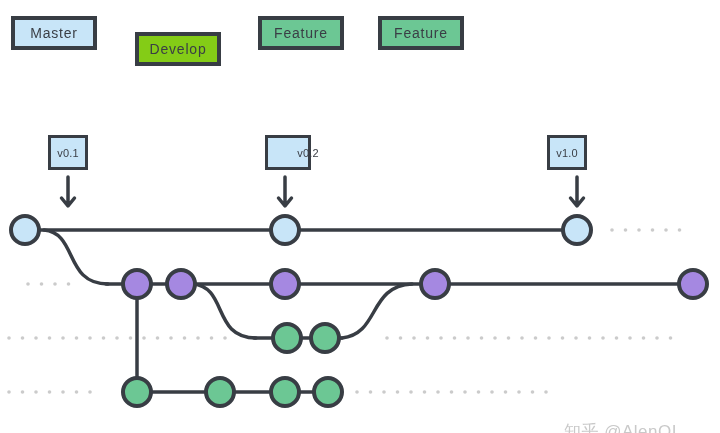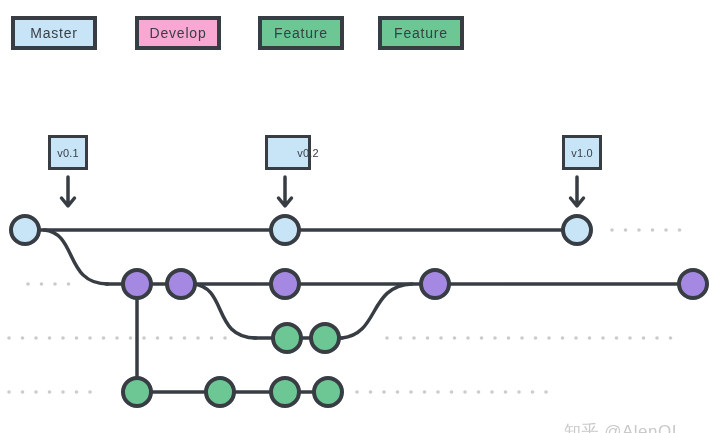--- a/index.html
+++ b/index.html
@@ -62,37 +62,37 @@
   }
 </style>
 </head>
 <body>
 
 <div class="canvas">
 
   <div class="legend-box" style="left: 11px; background: rgb(200, 229, 248);">
     <span class="legend-label">Master</span>
   </div>
-  <div class="legend-box" style="left: 135px; background: #f9a8d4;">
+  <div class="legend-box" style="left: 135px; background: #84cc16; margin-top: 16px;">
     <span class="legend-label">Develop</span>
   </div>
   <div class="legend-box" style="left: 258px; background: rgb(108, 199, 148);">
     <span class="legend-label">Feature</span>
   </div>
   <div class="legend-box" style="left: 378px; background: rgb(108, 199, 148);">
     <span class="legend-label">Feature</span>
   </div>
 
   <div class="tag" style="left: 48px;">
     <span class="tag-label">v0.1</span>
   </div>
   <div class="tag" style="left: 265px; padding-left: 40px;">
     <span class="tag-label">v0.2</span>
   </div>
-  <div class="tag" style="left: 562px;">
+  <div class="tag" style="left: 547px;">
     <span class="tag-label">v1.0</span>
   </div>
 
   <svg class="graph-svg" viewBox="0 0 720 433">
       <g>
         <circle cx="612" cy="230" r="1.8" fill="#cbcbcb"></circle>
         <circle cx="625.5" cy="230" r="1.8" fill="#cbcbcb"></circle>
         <circle cx="639" cy="230" r="1.8" fill="#cbcbcb"></circle>
         <circle cx="652.5" cy="230" r="1.8" fill="#cbcbcb"></circle>
         <circle cx="666" cy="230" r="1.8" fill="#cbcbcb"></circle>

